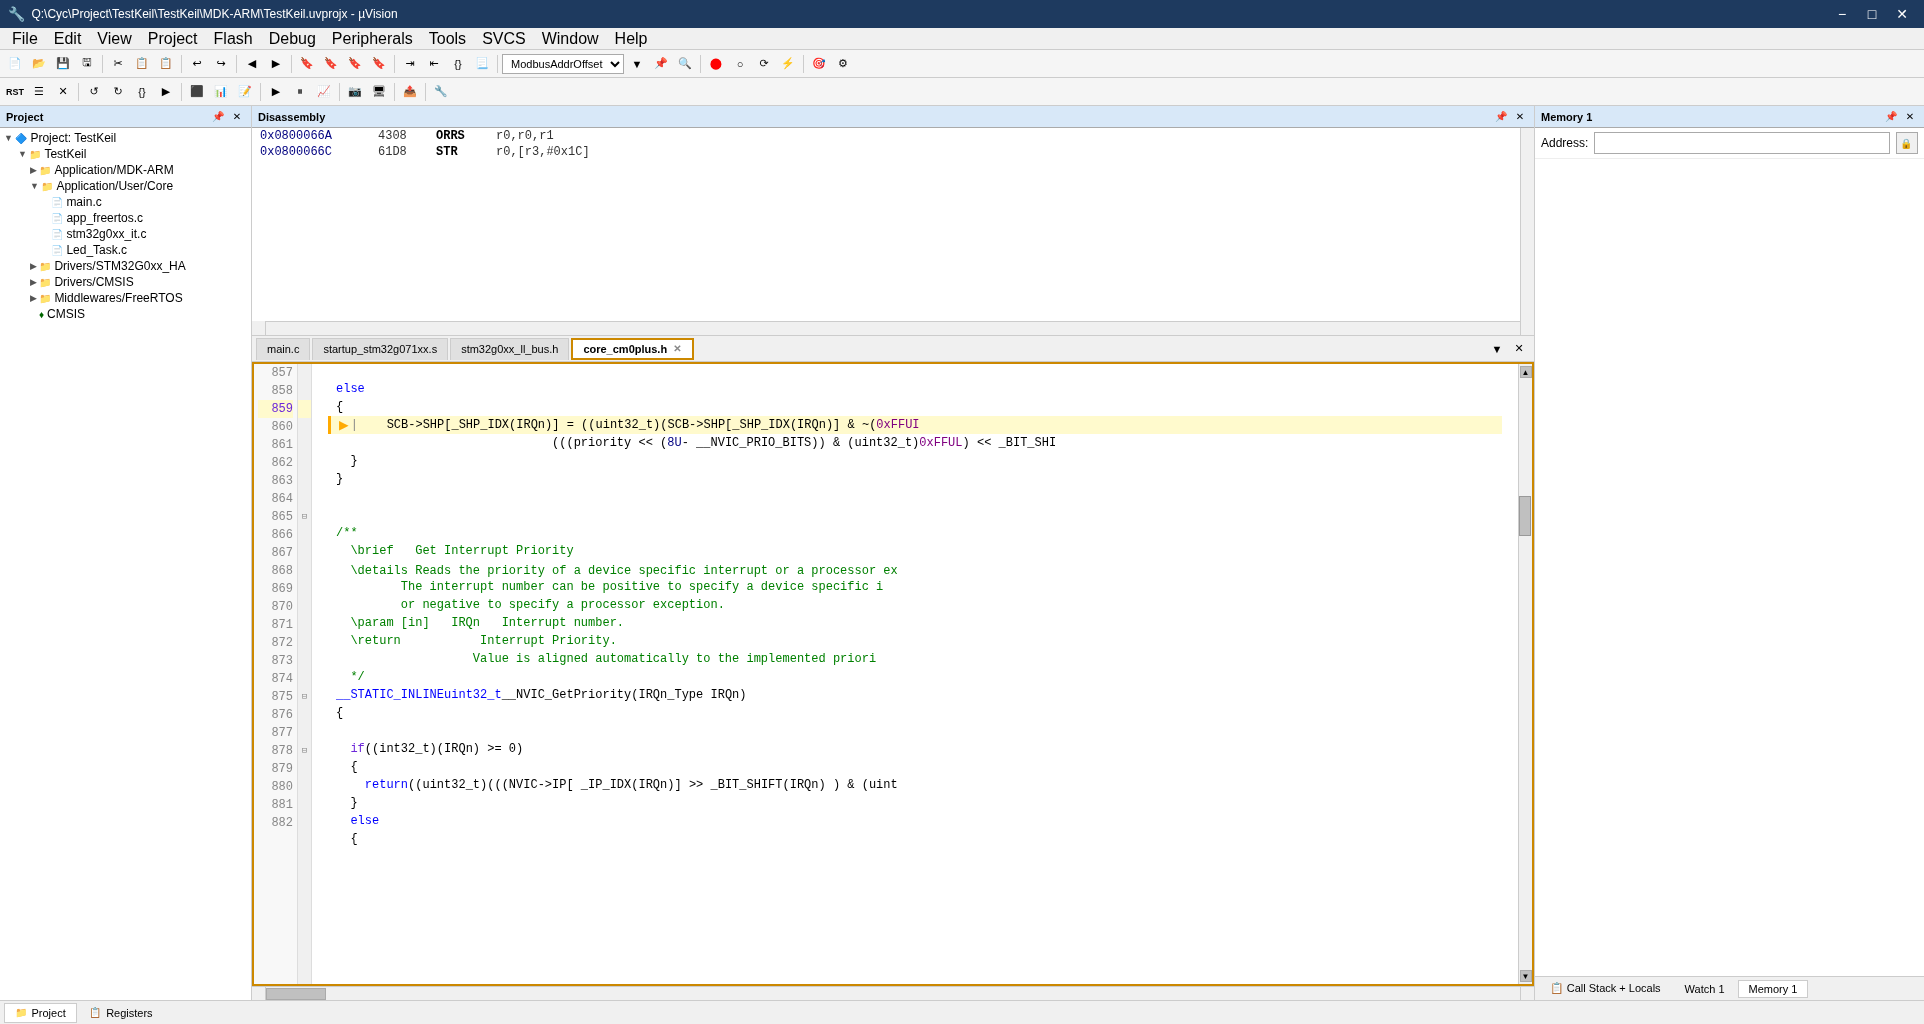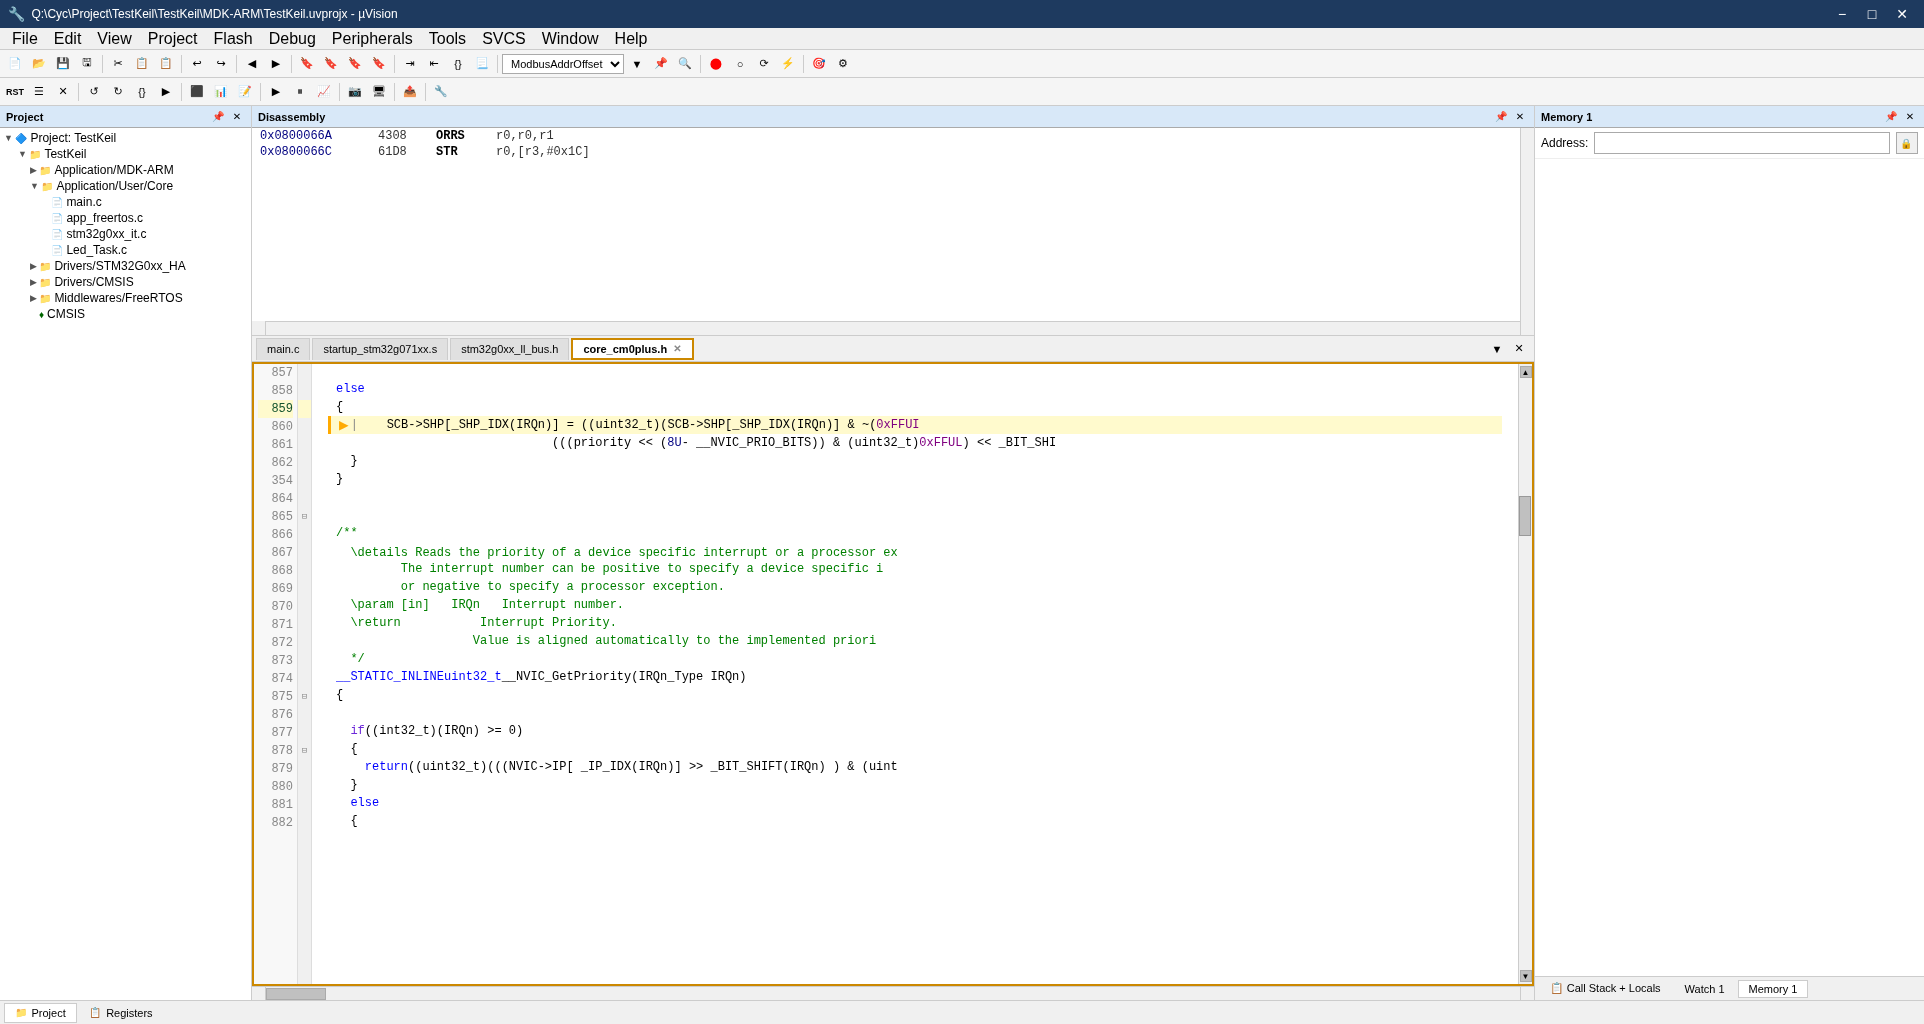--- a/index.html
+++ b/index.html
@@ -412,25 +412,25 @@
       <div style="flex:1;"></div>
       <button class="tb-btn">▼</button>
       <button class="tb-btn">✕</button>
     </div>
 
     <div id="code-editor" style="flex:1; display:flex; border:2px solid #cc8800; overflow:hidden;">
 
       <div id="line-numbers" style="min-width:44px; background:#f8f8f8; border-right:1px solid #ddd; font-family:'Courier New',monospace; font-size:12px; color:#888; padding:0 4px; text-align:right; overflow:hidden; user-select:none;">
         <div class="ln">857</div>
         <div class="ln">858</div>
-        <div class="ln" style="background:#fffacd; color:#14532d;">859</div>
+        <div class="ln" style="background:#fffacd; color:#6d28d9;">859</div>
         <div class="ln">860</div>
         <div class="ln">861</div>
         <div class="ln">862</div>
-        <div class="ln">354</div>
+        <div class="ln">863</div>
         <div class="ln">864</div>
         <div class="ln">865</div>
         <div class="ln">866</div>
         <div class="ln">867</div>
         <div class="ln">868</div>
         <div class="ln">869</div>
         <div class="ln">870</div>
         <div class="ln">871</div>
         <div class="ln">872</div>
         <div class="ln">873</div>
@@ -493,20 +493,23 @@
           &nbsp;&nbsp;<span>}</span>
         </div>
         <div class="code-line" style="height:18px; padding:0 8px; white-space:nowrap;">
           <span>}</span>
         </div>
         <div class="code-line" style="height:18px; padding:0 8px;">&nbsp;</div>
         <div class="code-line" style="height:18px; padding:0 8px;">&nbsp;</div>
         <div class="code-line" style="height:18px; padding:0 8px; white-space:nowrap;">
           <span style="color:#008000;">/**</span>
         </div>
+        <div class="code-line" style="height:18px; padding:0 8px; white-space:nowrap;">
+          <span style="color:#008000;">&nbsp;&nbsp;\brief&nbsp;&nbsp; Get Interrupt Priority</span>
+        </div>
         <div class="code-line" style="height:18px; padding:0 8px; white-space:nowrap;align-items:flex-end;">
           <span style="color:#008000;">&nbsp;&nbsp;\details Reads the priority of a device specific interrupt or a processor ex</span>
         </div>
         <div class="code-line" style="height:18px; padding:0 8px; white-space:nowrap;">
           <span style="color:#008000;">&nbsp;&nbsp;&nbsp;&nbsp;&nbsp;&nbsp;&nbsp;&nbsp;&nbsp;The interrupt number can be positive to specify a device specific i</span>
         </div>
         <div class="code-line" style="height:18px; padding:0 8px; white-space:nowrap;">
           <span style="color:#008000;">&nbsp;&nbsp;&nbsp;&nbsp;&nbsp;&nbsp;&nbsp;&nbsp;&nbsp;or negative to specify a processor exception.</span>
         </div>
         <div class="code-line" style="height:18px; padding:0 8px; white-space:nowrap;">

